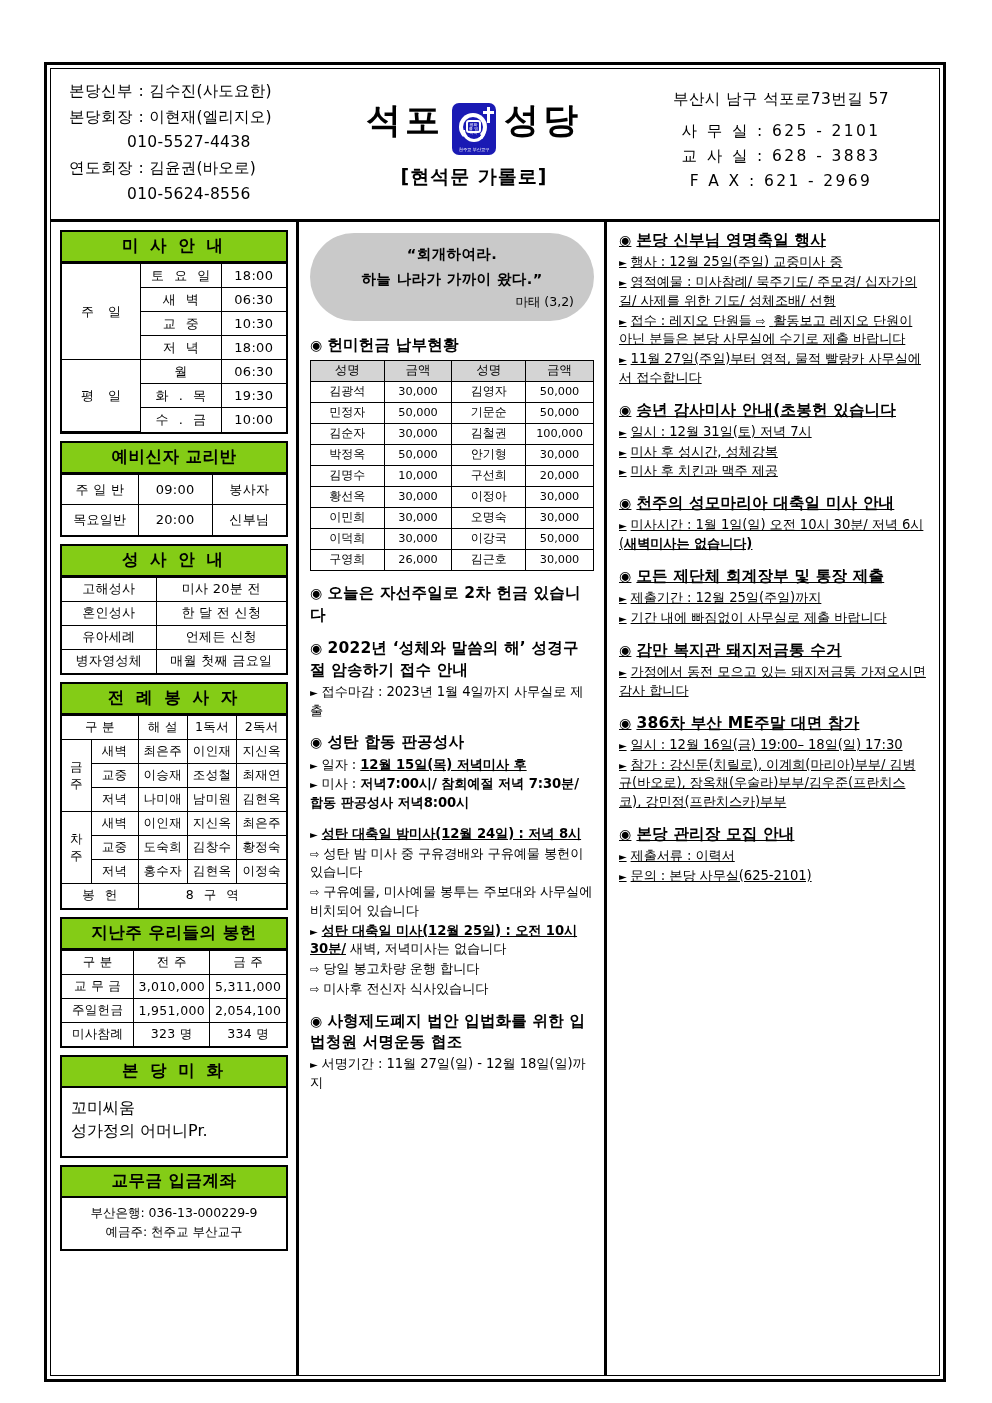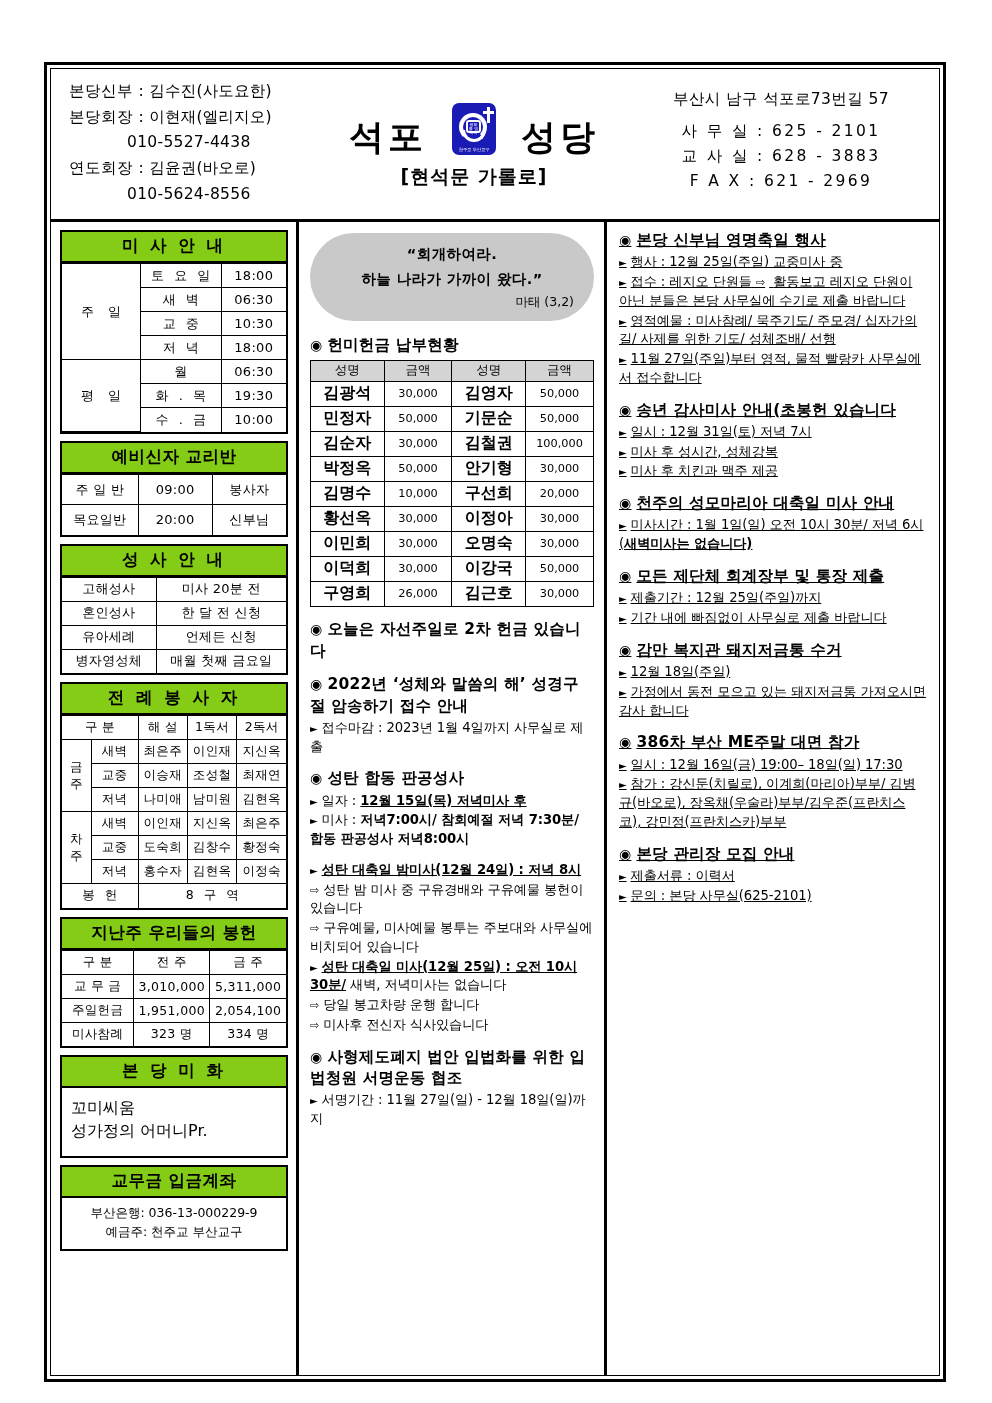--- a/index.html
+++ b/index.html
@@ -42,22 +42,22 @@
   .hdr-mid {
     flex: 1;
     display: flex;
     flex-direction: column;
     align-items: center;
     justify-content: center;
     padding-top: 4px;
   }
   .title-row {
     display: flex;
-    align-items: flex-end;
-    gap: 25px;
+    align-items: flex-start;
+    gap: 8px;
   }
   .title-txt {
     font-size: 35px;
     font-weight: bold;
     letter-spacing: 4px;
     line-height: 1;
   }
   .logo {
     width: 44px; height: 52px;
     background: #1a1ab4;
@@ -245,21 +245,21 @@
     font-weight: normal;
     font-size: 12.5px;
     padding: 1px 0 2px;
   }
   table.money td {
     border: 1px solid #000;
     text-align: center;
     padding: 1px 0 2px;
     height: 18px;
   }
-  table.money td.name { font-size: 16px; font-weight: bold; }
+  table.money td.name { font-size: 12px; }
   table.money td.amt { font-size: 11.3px; }
 </style>
 </head>
 <body>
 
 <div class="page">
 <div class="page-inner">
 
   <div class="header">
 
@@ -627,26 +627,26 @@
     <div class="col-right">
 
       <div class="sec">
         <div class="sec-h">
           <span class="bullet">◉</span><span>본당 신부님 영명축일 행사</span>
         </div>
         <div class="li">
           <span class="arr">►</span><span>행사 : 12월 25일(주일) 교중미사 중</span>
         </div>
         <div class="li">
+          <span class="arr">►</span><span>영적예물 : 미사참례/ 묵주기도/ 주모경/ 십자가의 길/ 사제를 위한 기도/ 성체조배/ 선행</span>
+        </div>
+        <div class="li">
           <span class="arr">►</span><span>접수 : 레지오 단원들</span> <span class="arr2">⇨</span> <span>활동보고 레지오 단원이 아닌 분들은 본당 사무실에 수기로 제출 바랍니다</span>
         </div>
         <div class="li">
-          <span class="arr">►</span><span>영적예물 : 미사참례/ 묵주기도/ 주모경/ 십자가의 길/ 사제를 위한 기도/ 성체조배/ 선행</span>
-        </div>
-        <div class="li">
           <span class="arr">►</span><span>11월 27일(주일)부터 영적, 물적 빨랑카 사무실에서 접수합니다</span>
         </div>
       </div>
 
       <div class="sec">
         <div class="sec-h">
           <span class="bullet">◉</span><span>송년 감사미사 안내(초봉헌 있습니다</span>
         </div>
         <div class="li">
           <span class="arr">►</span><span>일시 : 12월 31일(토) 저녁 7시</span>
@@ -676,23 +676,20 @@
           <span class="arr">►</span><span>제출기간 : 12월 25일(주일)까지</span>
         </div>
         <div class="li">
           <span class="arr">►</span><span>기간 내에 빠짐없이 사무실로 제출 바랍니다</span>
         </div>
       </div>
 
       <div class="sec">
         <div class="sec-h">
           <span class="bullet">◉</span><span>감만 복지관 돼지저금통 수거</span>
-        </div>
-        <div class="li">
-          <span class="arr">►</span><span>12월 18일(주일)</span>
         </div>
         <div class="li">
           <span class="arr">►</span><span>가정에서 동전 모으고 있는 돼지저금통 가져오시면 감사 합니다</span>
         </div>
       </div>
 
       <div class="sec">
         <div class="sec-h">
           <span class="bullet">◉</span><span>386차 부산 ME주말 대면 참가</span>
         </div>

